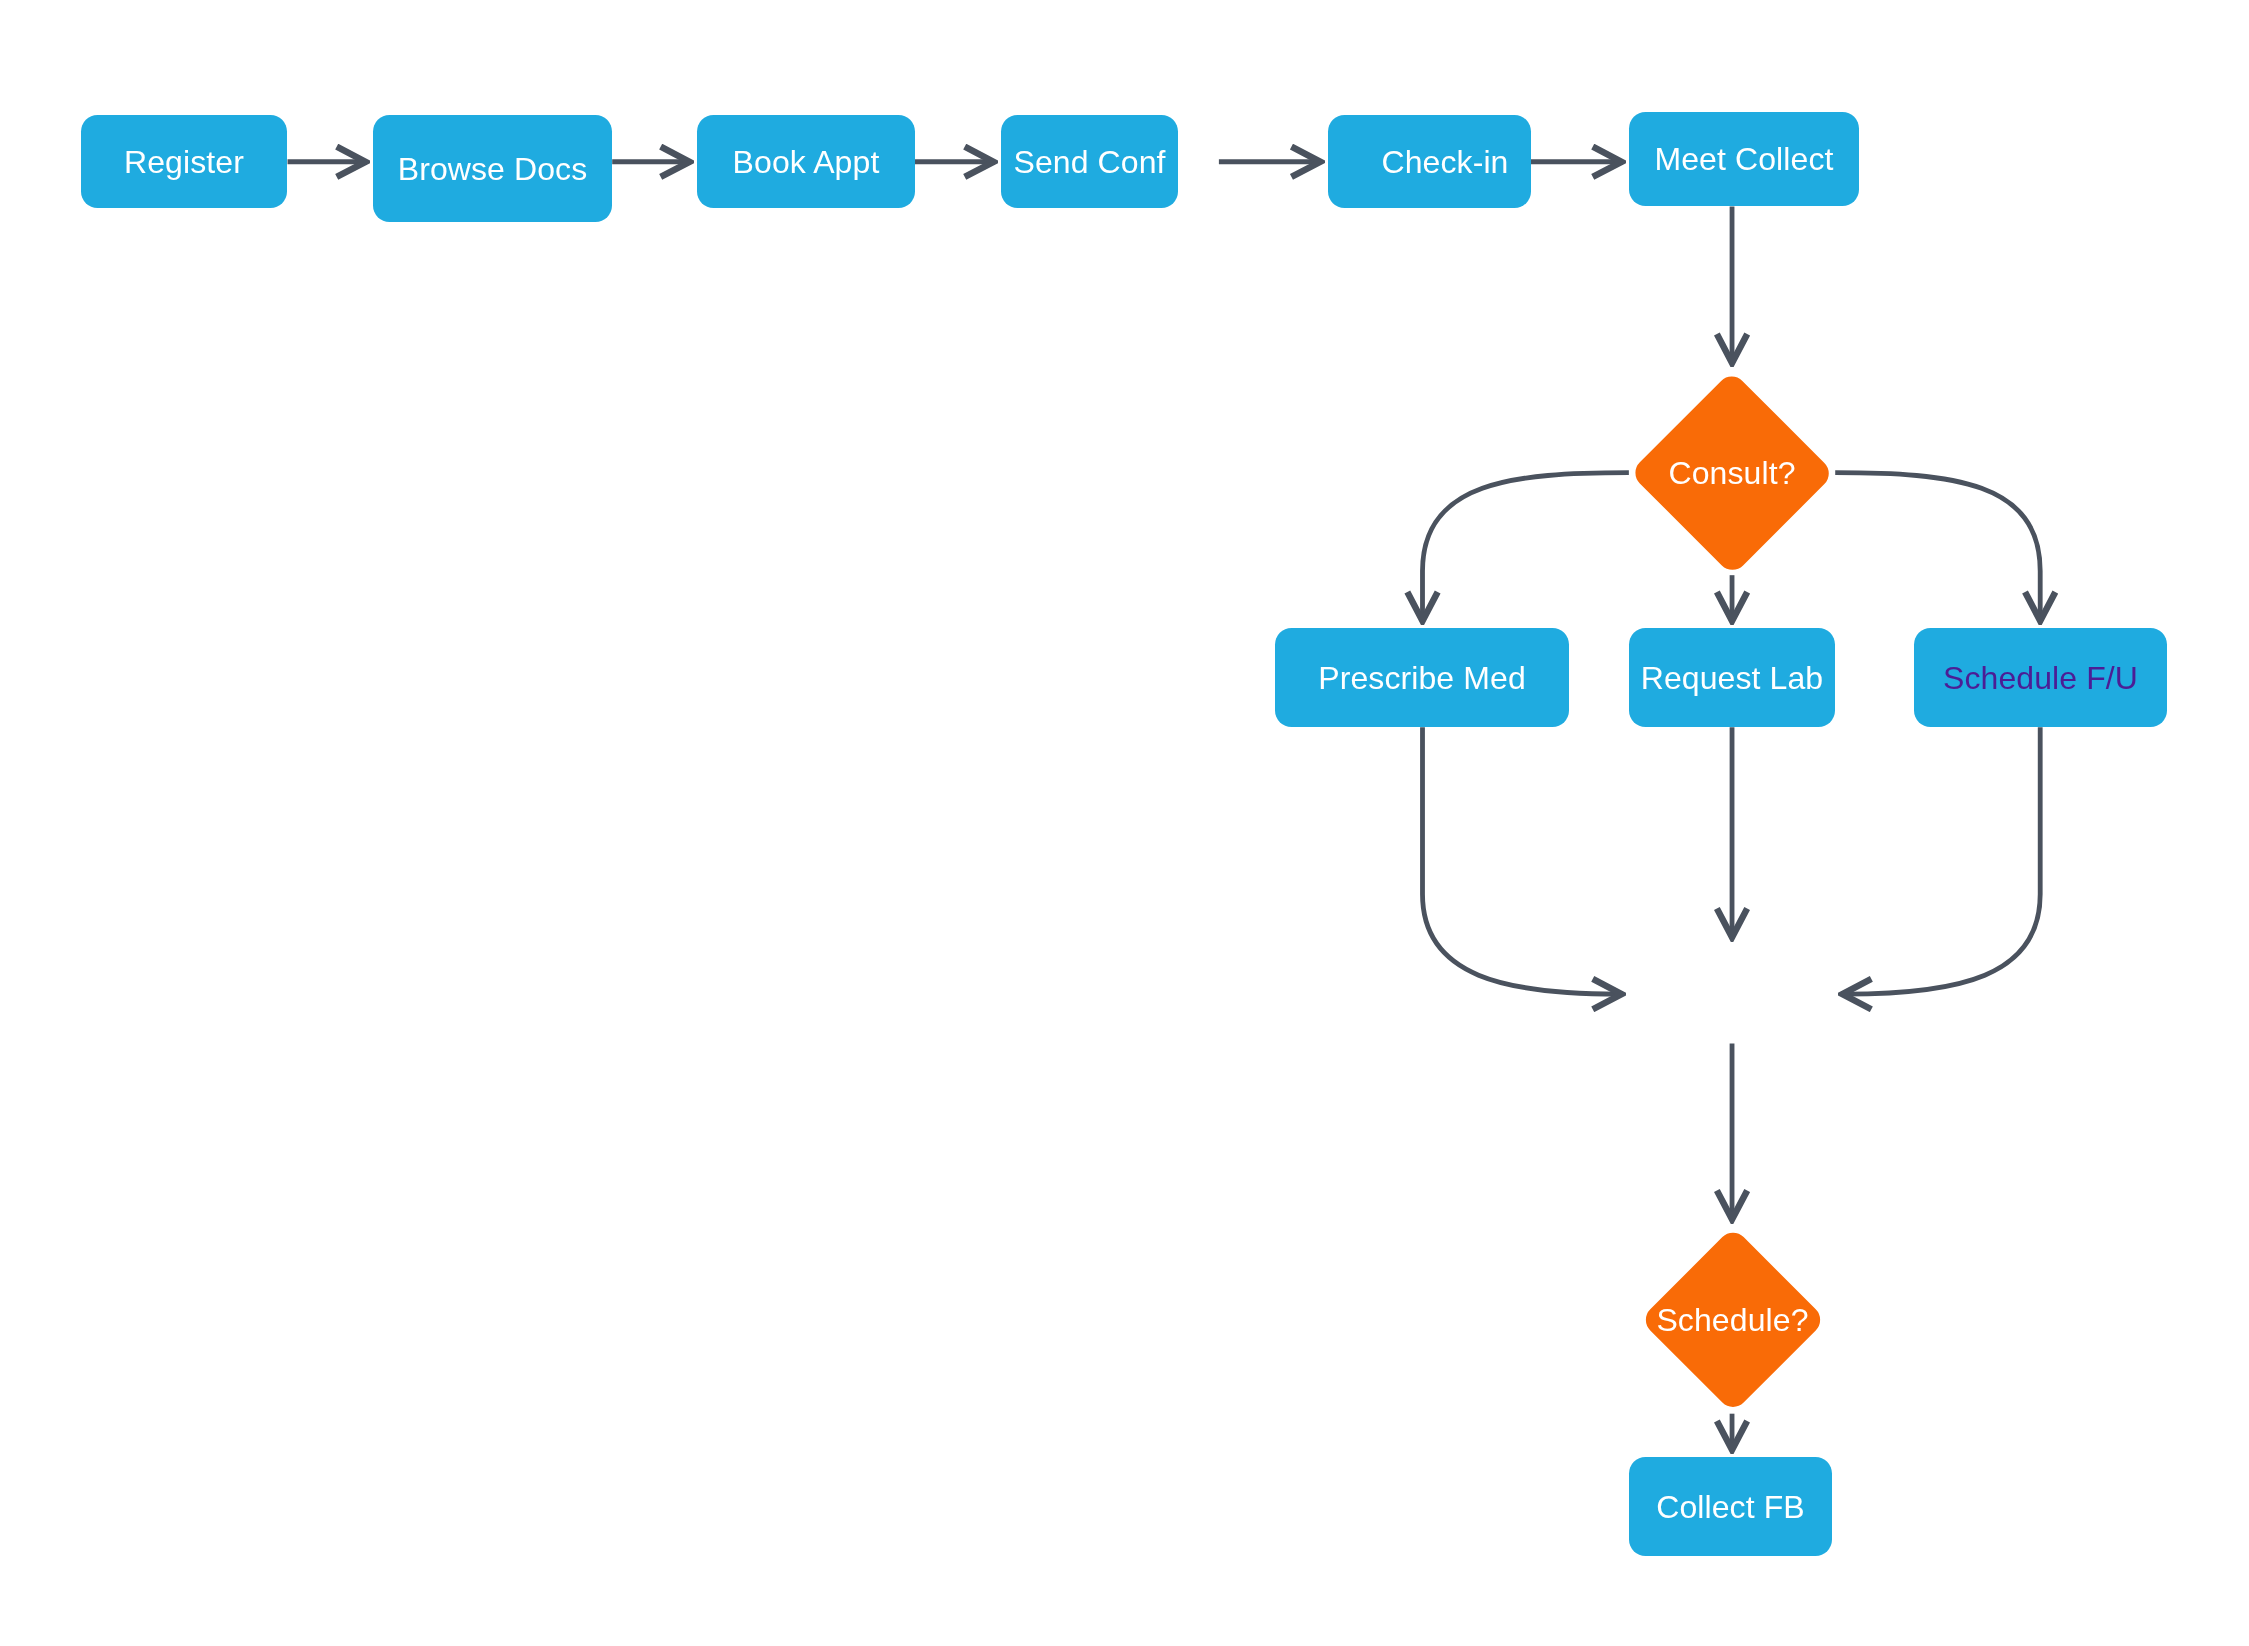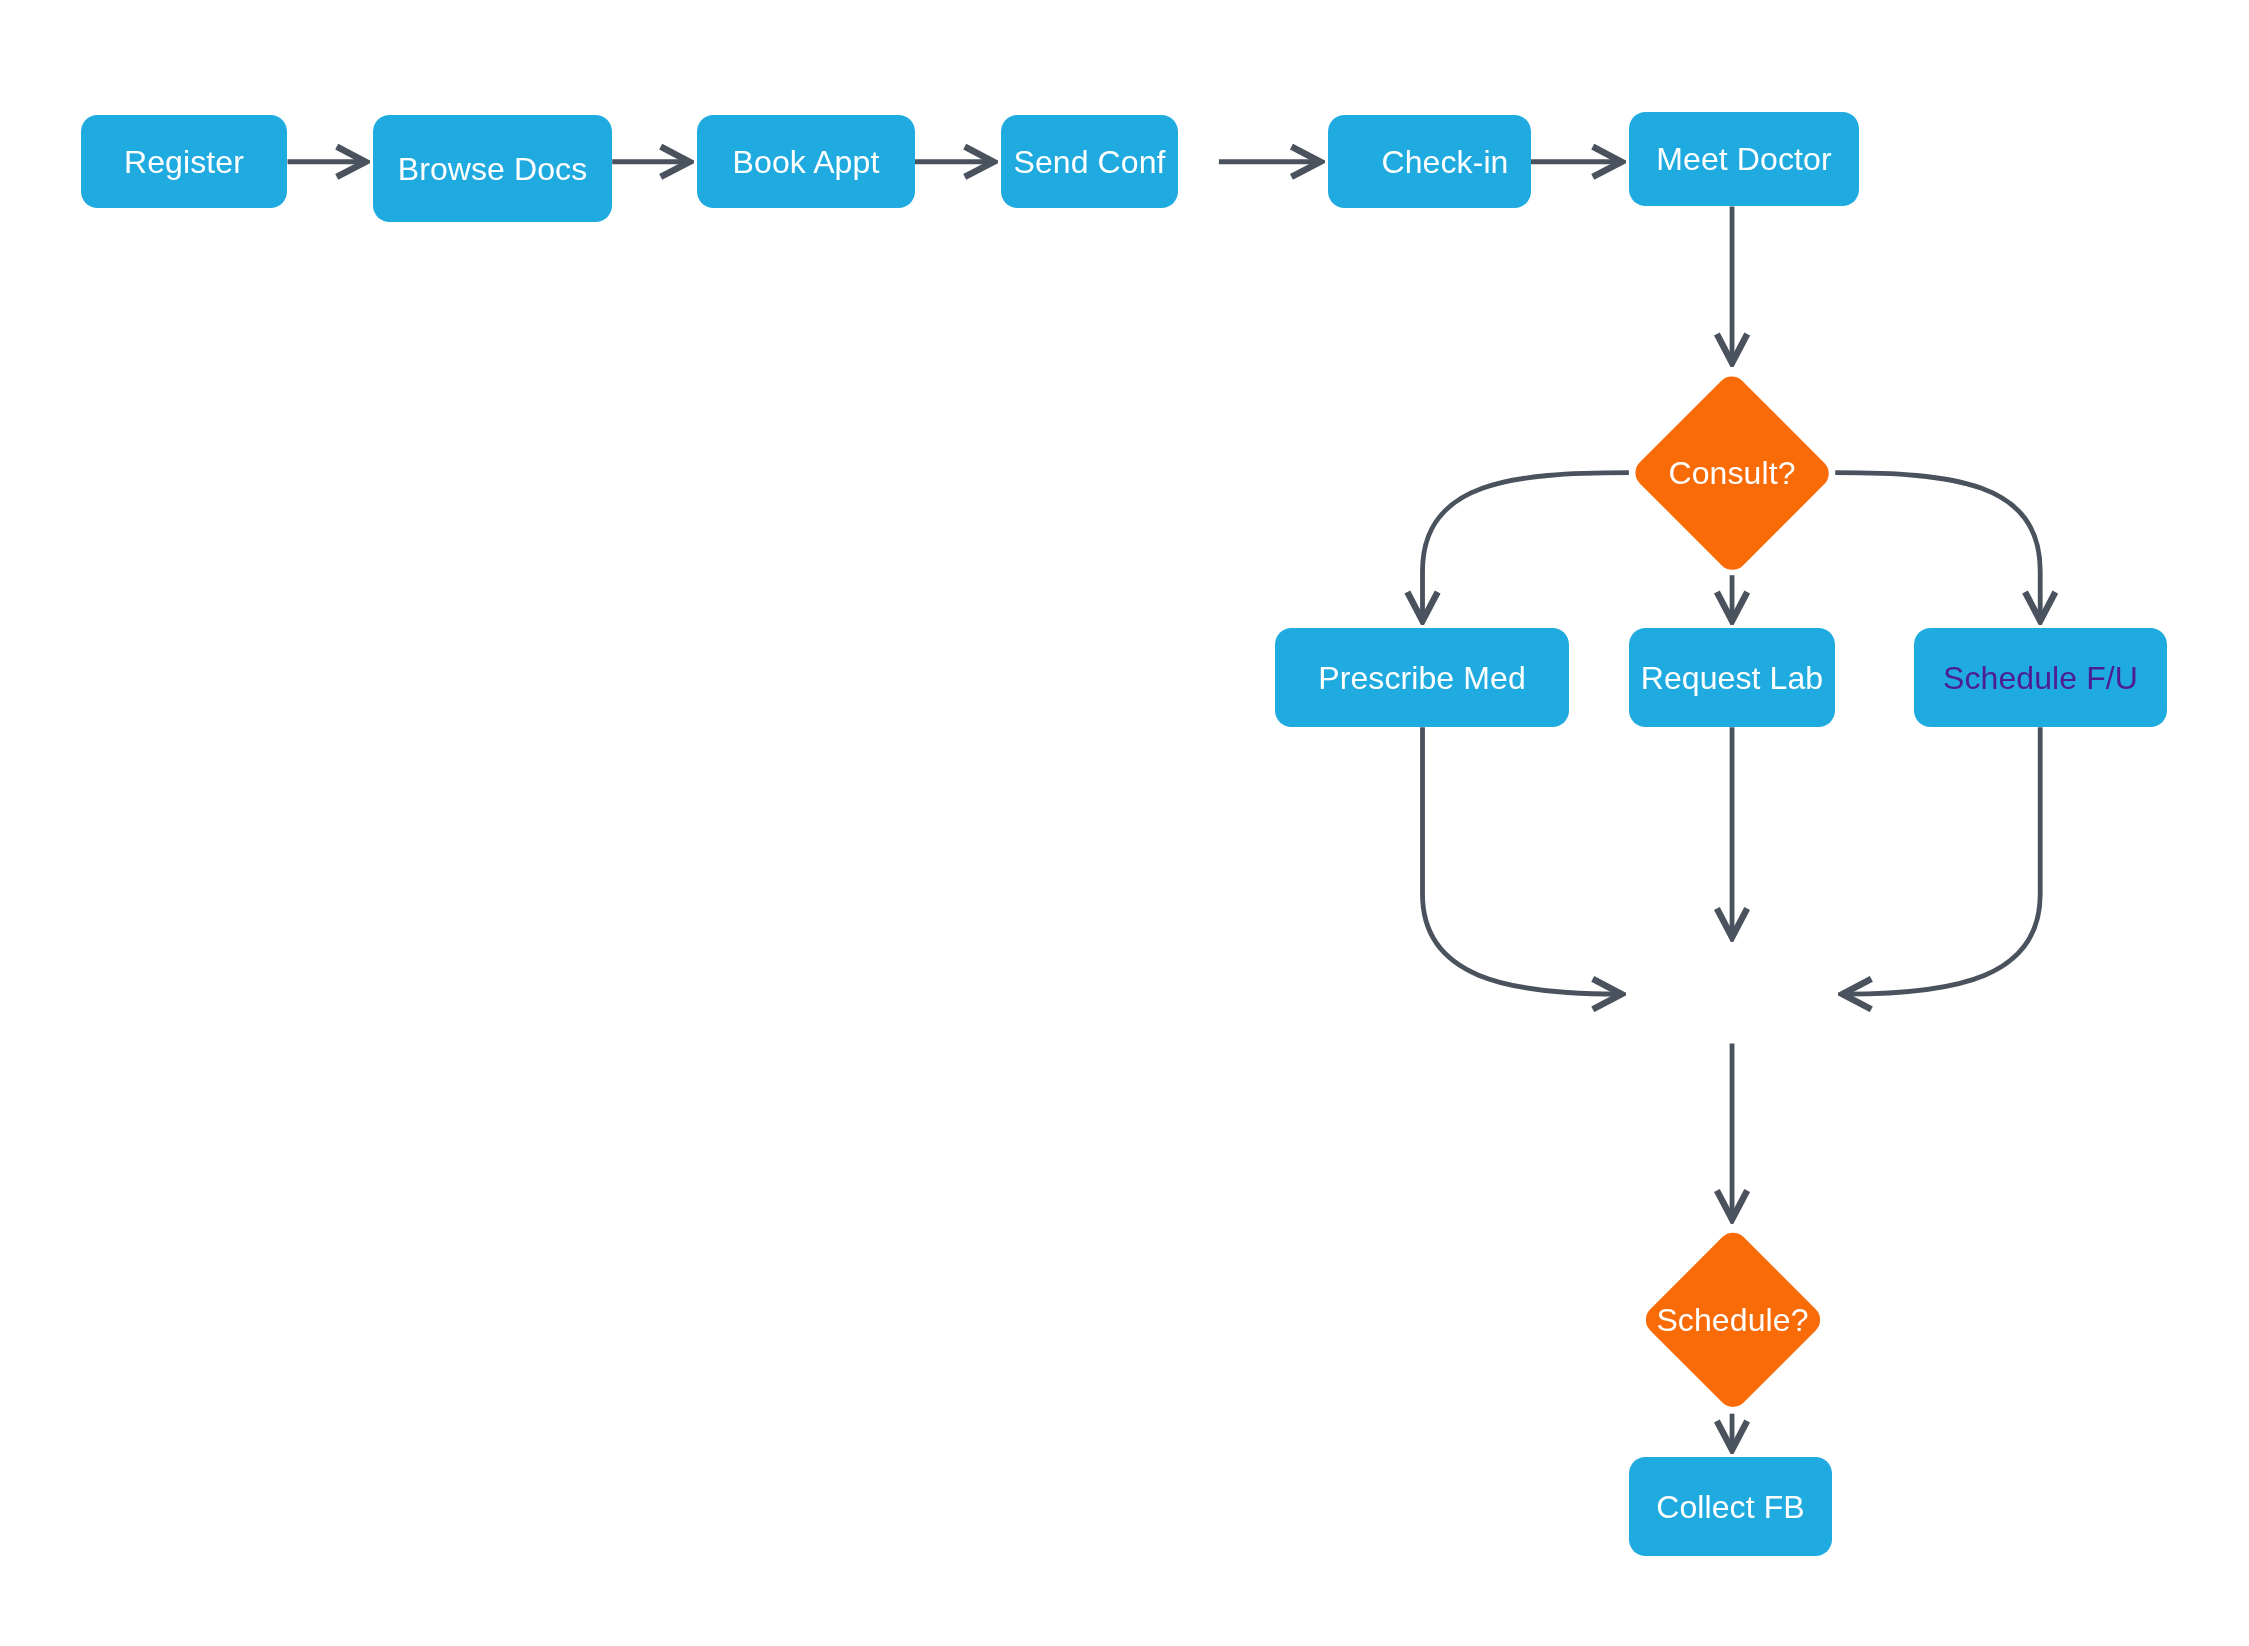--- a/index.html
+++ b/index.html
@@ -113,21 +113,21 @@
 
   <div class="node process" style="left: 1001px; top: 115px; width: 177px; height: 93px; background: rgb(31, 171, 224); color: rgb(255, 255, 255);">
     <span>Send Conf</span>
   </div>
 
   <div class="node process" style="left: 1328px; top: 115px; width: 203px; height: 93px; background: rgb(31, 171, 224); color: rgb(255, 255, 255); padding-left: 31px;">
     <span>Check-in</span>
   </div>
 
   <div class="node process" style="left: 1629px; top: 112px; width: 230px; height: 94px; background: rgb(31, 171, 224); color: rgb(255, 255, 255);">
-    <span>Meet Doctor</span>
+    <span>Meet Collect</span>
   </div>
 
   <div class="node decision" style="left: 1629px; top: 370px; width: 206px; height: 205px; color: rgb(255, 255, 255);">
     <span class="diamond-shape" style="background: rgb(249, 107, 7);"></span>
     <span class="decision-label">Consult?</span>
   </div>
 
   <div class="node process" style="left: 1275px; top: 628px; width: 294px; height: 99px; background: rgb(31, 171, 224); color: rgb(255, 255, 255);">
     <span>Prescribe Med</span>
   </div>

